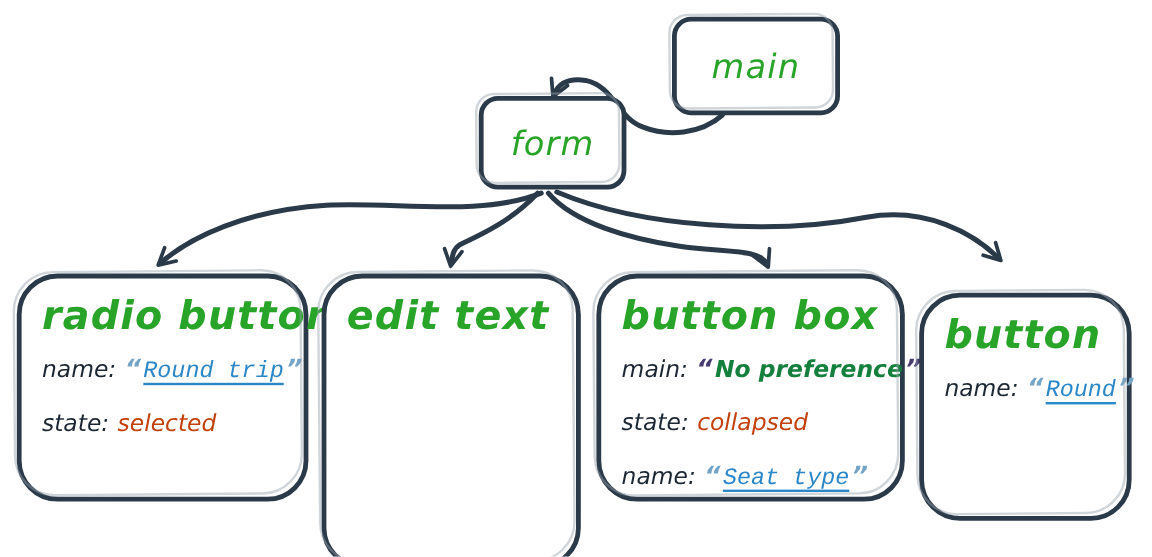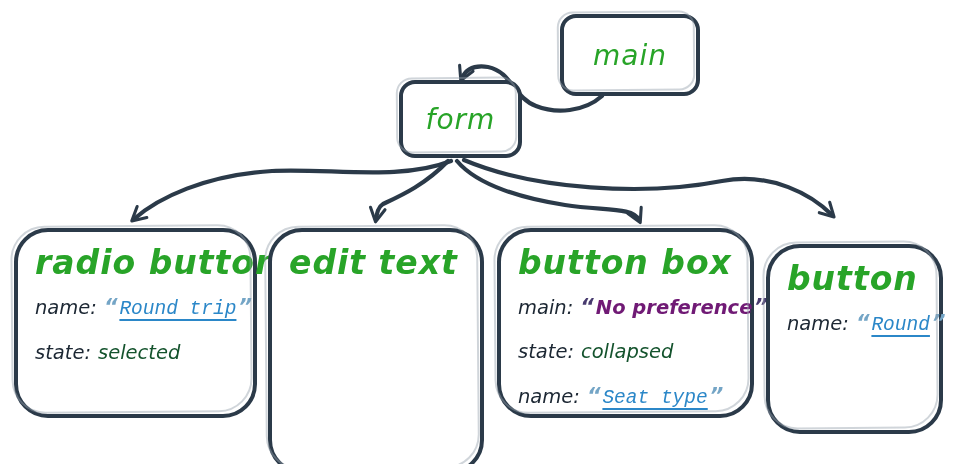--- a/index.html
+++ b/index.html
@@ -86,26 +86,26 @@
   .q-value { color: #473a6e; }
   .val-name {
     color: #2b87c8;
     text-decoration: underline;
     text-decoration-thickness: 2px;
     text-underline-offset: 5px;
     padding: 0 2px;
     font-family: Liberation Mono, monospace;
   }
   .val-value {
-    color: #701a75;
+    color: #15803d;
     font-weight: bold;
     padding: 0 2px;
   }
   .val-state {
-    color: #14532d;
+    color: #c2410c;
   }
   
   #node-main   { left: 560px; top: 14px;  width: 140px; height: 82px; }
   #node-form   { left: 399px; top: 80px;  width: 123px; height: 78px; }
   #node-radio  { left: 14px;  top: 228px; width: 243px; height: 190px; }
   #node-edit   { left: 268px; top: 228px; width: 216px; height: 246px; }
   #node-combo  { left: 497px; top: 228px; width: 257px; height: 190px; }
   #node-button { left: 766px; top: 244px; width: 177px; height: 190px; }
 </style>
 </head>

